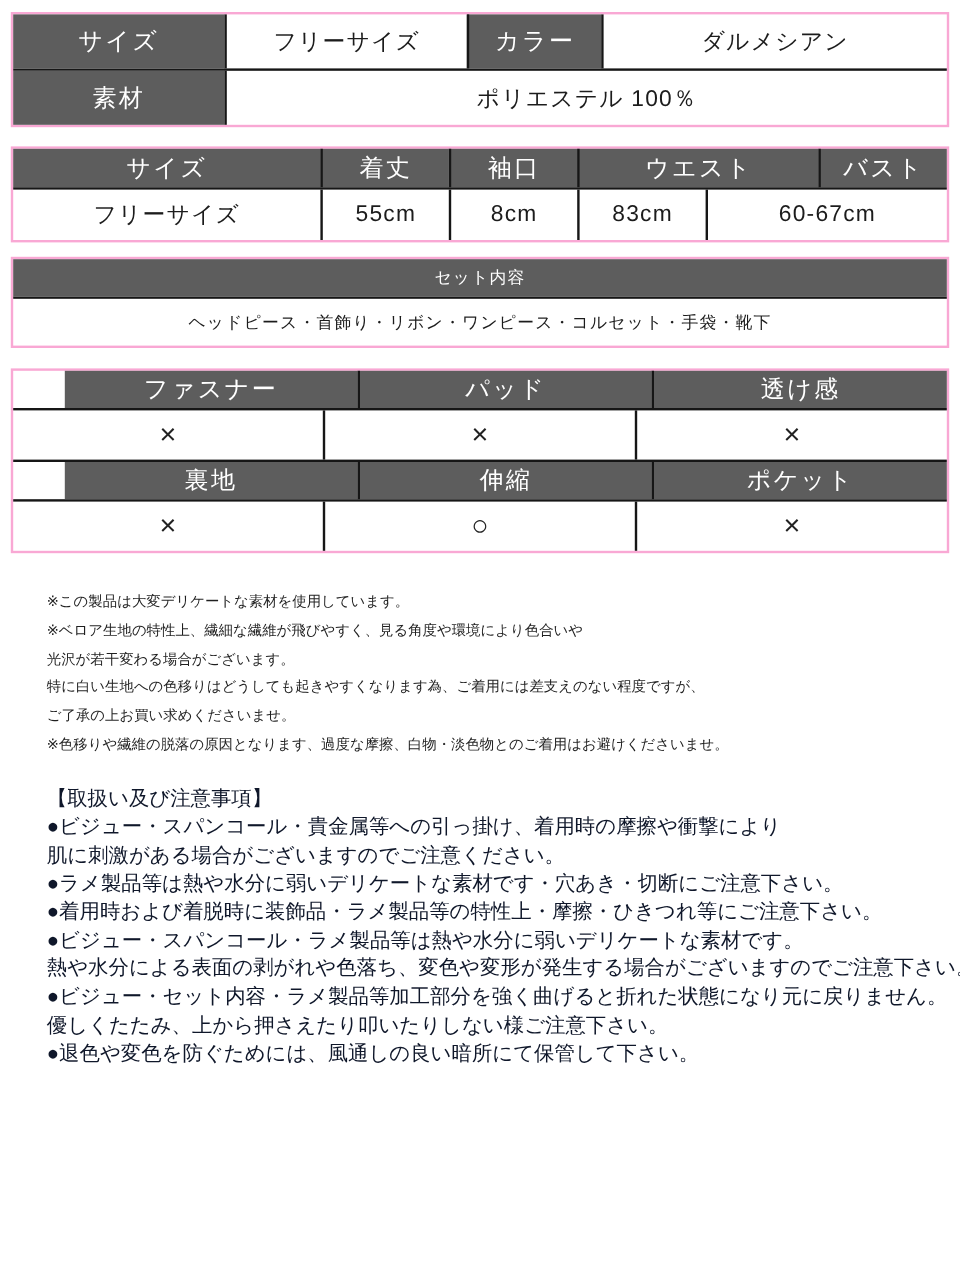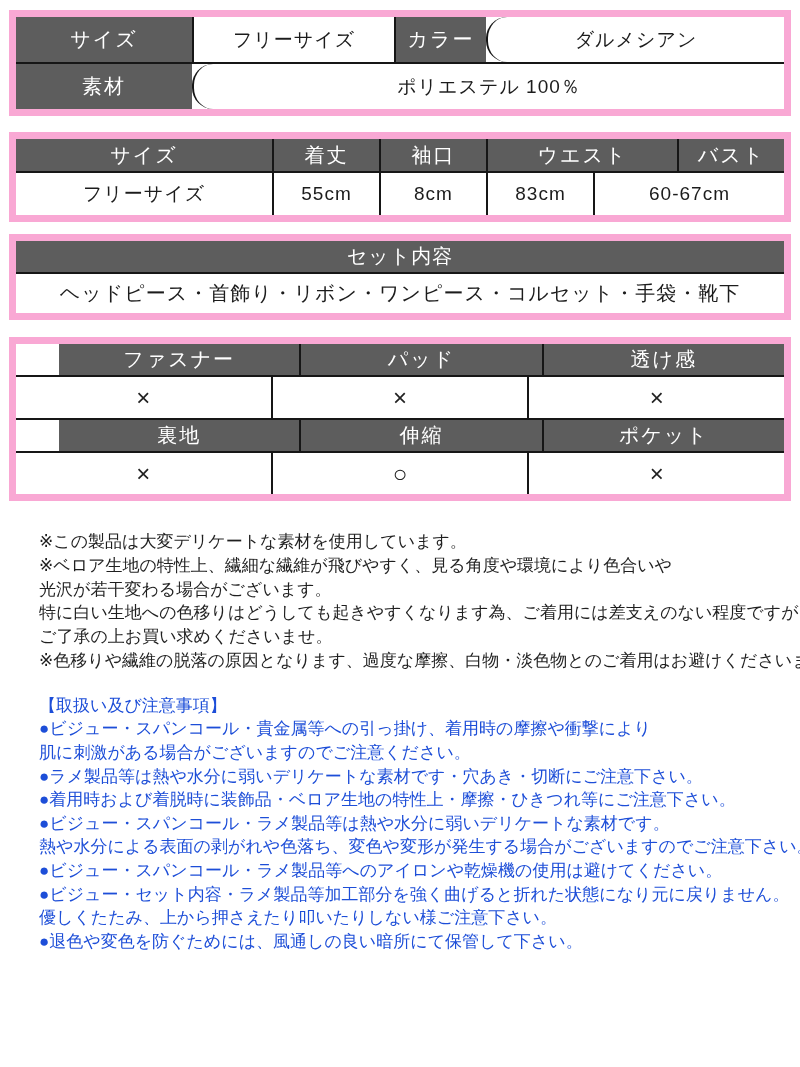--- a/index.html
+++ b/index.html
@@ -6,65 +6,65 @@
   body{
     width:800px;height:1067px;
     font-family:"Liberation Sans","DejaVu Sans",sans-serif;
     color:#1c1c1c;
     position:relative;
     overflow:hidden;
   }
   .page{padding:10px 9px 0 9px;}
 
   
-  .tbl{border:7px solid #f9a8d4;background:#fff;}
+  .tbl{border:2px solid #f9a8d4;background:#fff;}
   .trow{display:flex;}
   .trow + .trow{border-top:2px solid #161616;}
   .tcell{
     display:flex;align-items:center;justify-content:center;
     text-align:center;box-sizing:border-box;
     font-size:19px;letter-spacing:1px;
   }
   .tcell + .tcell{border-left:2px solid #161616;}
   .hcell{
     background:#5d5d5d;color:#ffffff;
     font-size:20px;letter-spacing:2px;
   }
 
   
   .tbl-spec .trow{height:45px;}
   .spec-c1{width:176px;}
   .spec-c2{width:202px;}
-  .spec-c3{width:92px;}
-  .spec-c4{flex:1;border-radius:21px;}
+  .spec-c3{width:112px;}
+  .spec-c4{flex:1;}
 
   
   .tbl-measure{margin-top:16px;}
   .tbl-measure .trow.head{height:32px;}
   .tbl-measure .trow.body{height:42px;}
   .m-c1{width:256px;}
   .m-c{width:107px;}
   .m-clast{flex:1;}
 
   
   .tbl-set{margin-top:12px;}
   .tbl-set .trow.head{height:31px;}
   .tbl-set .trow.body{height:39px;}
-  .set-cell{flex:1;font-size:20px;letter-spacing:1px;}
+  .set-cell{flex:1;font-size:14px;letter-spacing:1px;}
 
   
   .tbl-feat{margin-top:17px;}
   .tbl-feat .trow.head{height:31px;padding-left:43px;}
   .tbl-feat .trow.body{height:41px;}
   .f-c{flex:1 1 0;}
   .mark{font-size:24px;letter-spacing:0;color:#222;}
 
   
-  .notes{margin:29px 10px 0 30px;font-size:17px;line-height:23.8px;color:#1f1f1f;}
-  .care{margin:21px 10px 0 30px;font-size:17px;line-height:23.6px;color:#1d4ed8;}
+  .notes{margin:29px 10px 0 30px;font-size:12px;line-height:23.8px;color:#1f1f1f;}
+  .care{margin:21px 10px 0 30px;font-size:17px;line-height:23.6px;color:#0f172a;}
   .notes div,.care div{white-space:nowrap;letter-spacing:0;}
 </style>
 </head>
 <body>
 
 <div class="page">
 
   <div class="tbl tbl-spec">
     <div class="trow">
       <div class="tcell hcell spec-c1">サイズ</div>
@@ -135,23 +135,22 @@
       <div>ご了承の上お買い求めくださいませ。</div>
       <div>※色移りや繊維の脱落の原因となります、過度な摩擦、白物・淡色物とのご着用はお避けくださいませ。</div>
     </div>
 
   <div class="care">
     <div>【取扱い及び注意事項】</div>
     <div>
         <div>●ビジュー・スパンコール・貴金属等への引っ掛け、着用時の摩擦や衝撃により</div>
         <div>肌に刺激がある場合がございますのでご注意ください。</div>
         <div>●ラメ製品等は熱や水分に弱いデリケートな素材です・穴あき・切断にご注意下さい。</div>
-        <div>●着用時および着脱時に装飾品・ベロア生地の特性上・摩擦・ひきつれ等にご注意下さい。</div>
+        <div>●着用時および着脱時に装飾品・ラメ製品等の特性上・摩擦・ひきつれ等にご注意下さい。</div>
         <div>●ビジュー・スパンコール・ラメ製品等は熱や水分に弱いデリケートな素材です。</div>
         <div>熱や水分による表面の剥がれや色落ち、変色や変形が発生する場合がございますのでご注意下さい。</div>
-        <div>●ビジュー・スパンコール・ラメ製品等へのアイロンや乾燥機の使用は避けてください。</div>
         <div>●ビジュー・セット内容・ラメ製品等加工部分を強く曲げると折れた状態になり元に戻りません。</div>
         <div>優しくたたみ、上から押さえたり叩いたりしない様ご注意下さい。</div>
         <div>●退色や変色を防ぐためには、風通しの良い暗所にて保管して下さい。</div>
       </div>
   </div>
 
 </div>
 
 </body></html>

